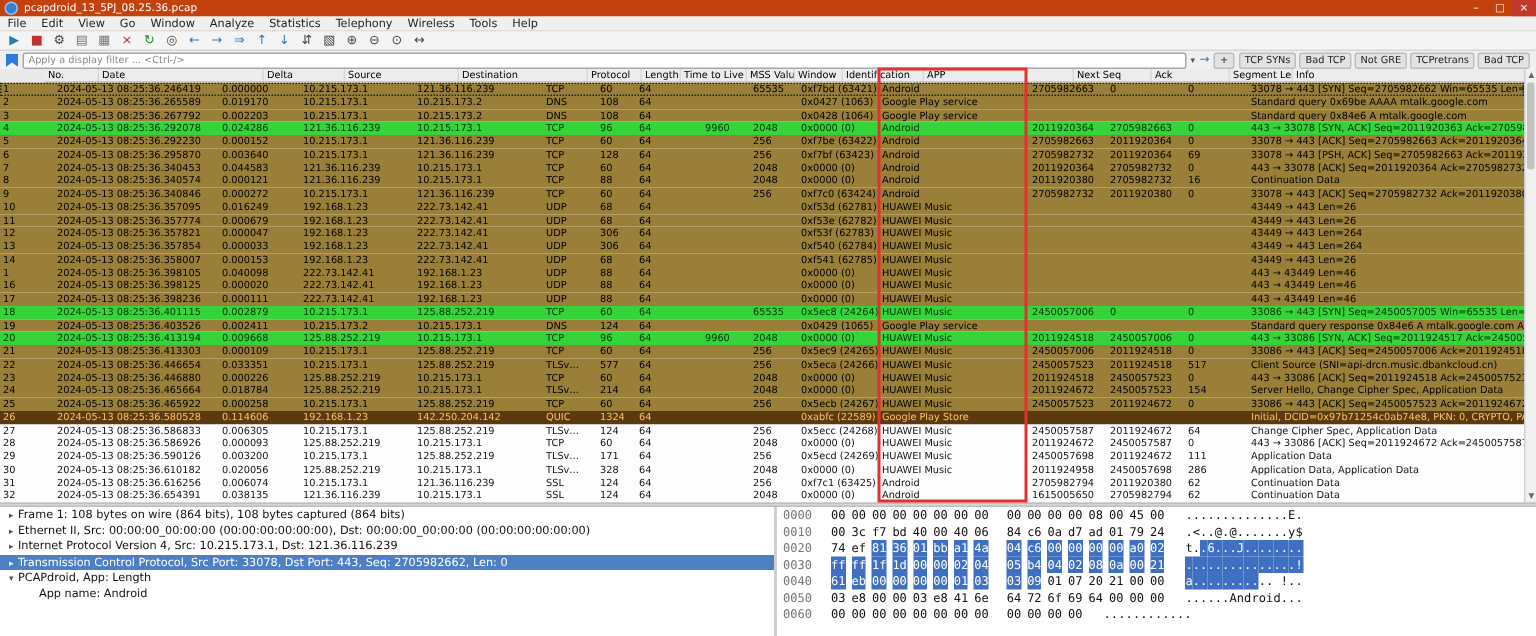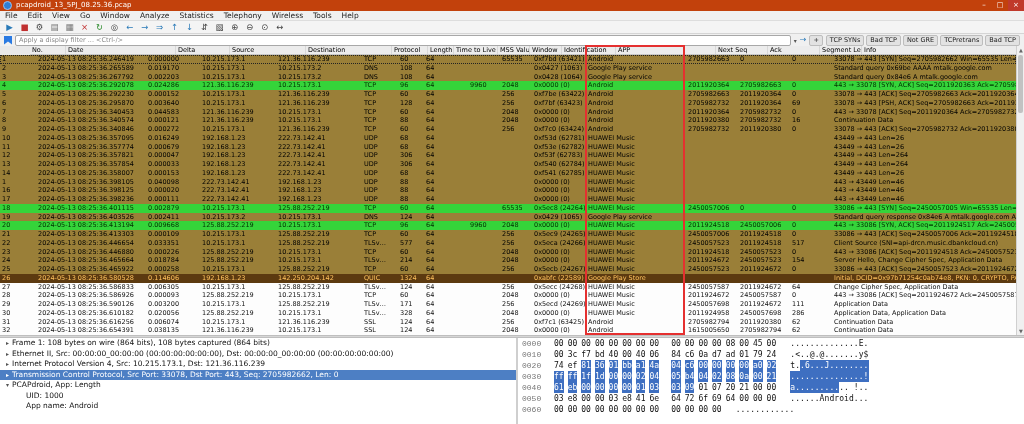--- a/index.html
+++ b/index.html
@@ -80,21 +80,21 @@
   .darrow{display:inline-block;width:9px;color:#555;font-size:6px;text-align:center;}
   .dline.sel{background:#4d7fc4;color:#fff;}
   .dline.sel .darrow{color:#fff;}
 
   .vsplit{position:absolute;top:338px;left:516px;width:2px;height:86px;background:#cfcfcf;}
 
   
   .hexpane{position:absolute;top:338px;left:518px;width:506px;height:86px;background:#fff;
            overflow:hidden;font-family:"DejaVu Sans Mono",monospace;font-size:8px;}
   .hxline{height:11px;line-height:11px;white-space:nowrap;}
-  .hxoff{display:inline-block;width:32px;color:#777;margin-left:4px;font-family:Liberation Mono, monospace;}
+  .hxoff{display:inline-block;width:32px;color:#777;margin-left:4px;}
   .hxb{display:inline-block;margin-right:4px;color:#111;}
   .hxgap{display:inline-block;width:8px;}
   .hxascii{margin-left:10px;}
   .hxascii span{display:inline-block;width:4.9px;white-space:pre;}
   .hl{background:#3e6fc1;color:#fff;}
 </style>
 </head>
 <body>
 
 <div class="titlebar">
@@ -763,21 +763,20 @@
 <div class="redbox"></div>
 
 <div class="hsplit"></div>
 
 <div class="details" id="details">
     <div class="dline" style="padding-left: 3px;"><span class="darrow">▸</span><span>Frame 1: 108 bytes on wire (864 bits), 108 bytes captured (864 bits)</span></div>
     <div class="dline" style="padding-left: 3px;"><span class="darrow">▸</span><span>Ethernet II, Src: 00:00:00_00:00:00 (00:00:00:00:00:00), Dst: 00:00:00_00:00:00 (00:00:00:00:00:00)</span></div>
     <div class="dline" style="padding-left: 3px;"><span class="darrow">▸</span><span>Internet Protocol Version 4, Src: 10.215.173.1, Dst: 121.36.116.239</span></div>
     <div class="dline sel" style="padding-left: 3px;"><span class="darrow">▸</span><span>Transmission Control Protocol, Src Port: 33078, Dst Port: 443, Seq: 2705982662, Len: 0</span></div>
     <div class="dline" style="padding-left: 3px;"><span class="darrow">▾</span><span>PCAPdroid, App: Length</span></div>
-    <div class="dline" style="padding-left: 17px;"><span class="darrow"></span><span>UID: 1000</span></div>
     <div class="dline" style="padding-left: 17px;"><span class="darrow"></span><span>App name: Android</span></div>
   </div>
 <div class="vsplit"></div>
 <div class="hexpane">
   <div id="hexlines">
       <div class="hxline"><span class="hxoff">0000</span><span><span class="hxb">00</span><span class="hxb">00</span><span class="hxb">00</span><span class="hxb">00</span><span class="hxb">00</span><span class="hxb">00</span><span class="hxb">00</span><span class="hxb">00</span><span class="hxgap"></span><span class="hxb">00</span><span class="hxb">00</span><span class="hxb">00</span><span class="hxb">00</span><span class="hxb">08</span><span class="hxb">00</span><span class="hxb">45</span><span class="hxb">00</span></span><span class="hxascii"><span>.</span><span>.</span><span>.</span><span>.</span><span>.</span><span>.</span><span>.</span><span>.</span><span>.</span><span>.</span><span>.</span><span>.</span><span>.</span><span>.</span><span>E</span><span>.</span></span></div>
       <div class="hxline"><span class="hxoff">0010</span><span><span class="hxb">00</span><span class="hxb">3c</span><span class="hxb">f7</span><span class="hxb">bd</span><span class="hxb">40</span><span class="hxb">00</span><span class="hxb">40</span><span class="hxb">06</span><span class="hxgap"></span><span class="hxb">84</span><span class="hxb">c6</span><span class="hxb">0a</span><span class="hxb">d7</span><span class="hxb">ad</span><span class="hxb">01</span><span class="hxb">79</span><span class="hxb">24</span></span><span class="hxascii"><span>.</span><span>&lt;</span><span>.</span><span>.</span><span>@</span><span>.</span><span>@</span><span>.</span><span>.</span><span>.</span><span>.</span><span>.</span><span>.</span><span>.</span><span>y</span><span>$</span></span></div>
       <div class="hxline"><span class="hxoff">0020</span><span><span class="hxb">74</span><span class="hxb">ef</span><span class="hxb hl">81</span><span class="hxb hl">36</span><span class="hxb hl">01</span><span class="hxb hl">bb</span><span class="hxb hl">a1</span><span class="hxb hl">4a</span><span class="hxgap"></span><span class="hxb hl">04</span><span class="hxb hl">c6</span><span class="hxb hl">00</span><span class="hxb hl">00</span><span class="hxb hl">00</span><span class="hxb hl">00</span><span class="hxb hl">a0</span><span class="hxb hl">02</span></span><span class="hxascii"><span>t</span><span>.</span><span class="hl">.</span><span class="hl">6</span><span class="hl">.</span><span class="hl">.</span><span class="hl">.</span><span class="hl">J</span><span class="hl">.</span><span class="hl">.</span><span class="hl">.</span><span class="hl">.</span><span class="hl">.</span><span class="hl">.</span><span class="hl">.</span><span class="hl">.</span></span></div>
       <div class="hxline"><span class="hxoff">0030</span><span><span class="hxb hl">ff</span><span class="hxb hl">ff</span><span class="hxb hl">1f</span><span class="hxb hl">1d</span><span class="hxb hl">00</span><span class="hxb hl">00</span><span class="hxb hl">02</span><span class="hxb hl">04</span><span class="hxgap"></span><span class="hxb hl">05</span><span class="hxb hl">b4</span><span class="hxb hl">04</span><span class="hxb hl">02</span><span class="hxb hl">08</span><span class="hxb hl">0a</span><span class="hxb hl">00</span><span class="hxb hl">21</span></span><span class="hxascii"><span class="hl">.</span><span class="hl">.</span><span class="hl">.</span><span class="hl">.</span><span class="hl">.</span><span class="hl">.</span><span class="hl">.</span><span class="hl">.</span><span class="hl">.</span><span class="hl">.</span><span class="hl">.</span><span class="hl">.</span><span class="hl">.</span><span class="hl">.</span><span class="hl">.</span><span class="hl">!</span></span></div>
       <div class="hxline"><span class="hxoff">0040</span><span><span class="hxb hl">61</span><span class="hxb hl">eb</span><span class="hxb hl">00</span><span class="hxb hl">00</span><span class="hxb hl">00</span><span class="hxb hl">00</span><span class="hxb hl">01</span><span class="hxb hl">03</span><span class="hxgap"></span><span class="hxb hl">03</span><span class="hxb hl">09</span><span class="hxb">01</span><span class="hxb">07</span><span class="hxb">20</span><span class="hxb">21</span><span class="hxb">00</span><span class="hxb">00</span></span><span class="hxascii"><span class="hl">a</span><span class="hl">.</span><span class="hl">.</span><span class="hl">.</span><span class="hl">.</span><span class="hl">.</span><span class="hl">.</span><span class="hl">.</span><span class="hl">.</span><span class="hl">.</span><span>.</span><span>.</span><span> </span><span>!</span><span>.</span><span>.</span></span></div>

